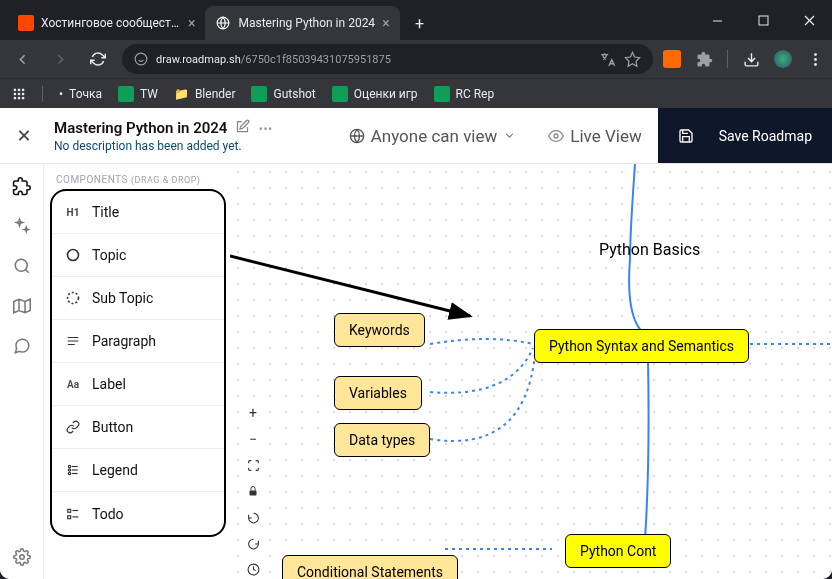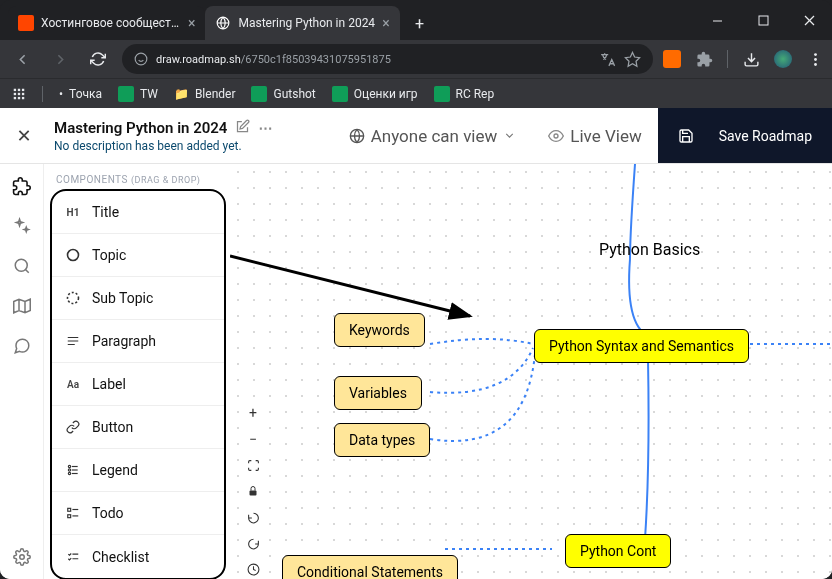--- a/index.html
+++ b/index.html
@@ -333,28 +333,20 @@
             <span class="comp-icon">
               <svg width="14" height="14" viewBox="0 0 24 24" fill="none" stroke="#333" stroke-width="2">
                 <rect x="3" y="4" width="5" height="5"></rect>
                 <path d="M11 6h10"></path>
                 <rect x="3" y="15" width="5" height="5"></rect>
                 <path d="M11 17h10"></path>
               </svg>
             </span>
             <span>Todo</span>
           </div>
-        <div class="comp-item">
-            <span class="comp-icon">
-              <svg width="14" height="14" viewBox="0 0 24 24" fill="none" stroke="#333" stroke-width="2">
-                <path d="M9 6l-3 3-2-2M11 7h10M9 14l-3 3-2-2M11 15h10"></path>
-              </svg>
-            </span>
-            <span>Checklist</span>
-          </div>
       </div>
     </div>
 
     <div class="canvas">
 
       <svg class="overlay" width="602" height="420">
 
         <path d="M405 0 Q 400 70 400 95" stroke="#3b82f6" stroke-width="2" fill="none"></path>
         <path d="M400 95 Q 395 160 418 172" stroke="#3b82f6" stroke-width="2" fill="none"></path>
 

